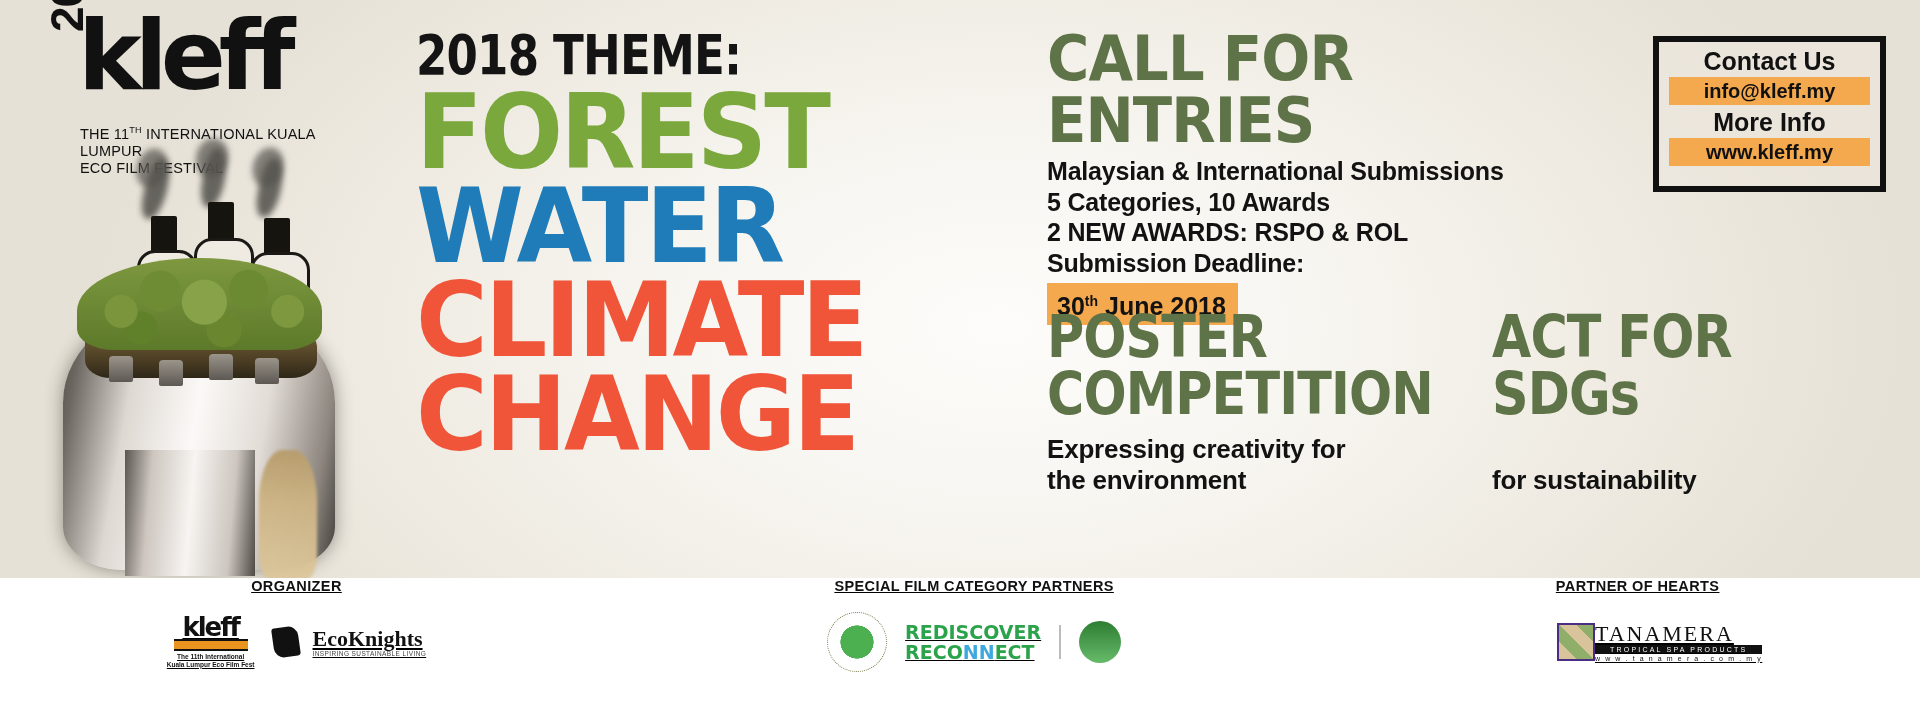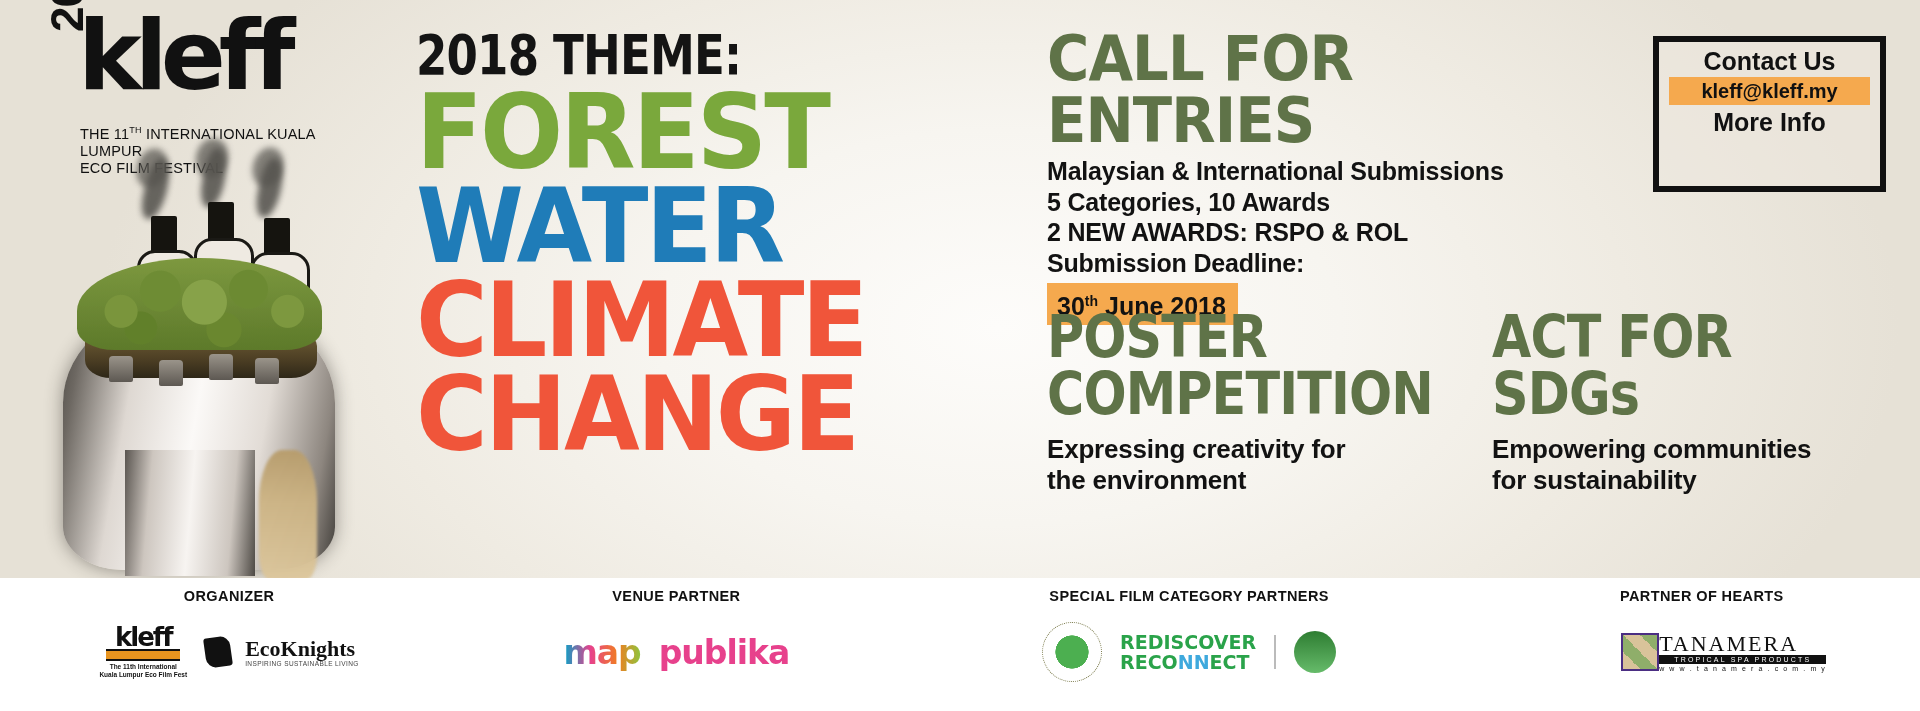--- a/index.html
+++ b/index.html
@@ -153,21 +153,21 @@
   .feat-sub{
     margin-top:12px;font-weight:bold;font-size:26px;line-height:31px;
     color:#121212;letter-spacing:-.2px;
   }
 
   
   #partners{
     position:absolute;left:0;top:578px;width:1920px;height:133px;background:#ffffff;
     display:flex;
   }
-  .pcol{flex:1;display:flex;flex-direction:column;align-items:center;padding-top:10px;}
+  .pcol{flex:1;display:flex;flex-direction:column;align-items:center;padding-top:0;text-decoration:underline;}
   .pcol.w-org{flex:1.05;}
   .pcol.w-special{flex:1.35;}
   .plabel{
     font-weight:bold;font-size:14.5px;letter-spacing:.4px;color:#111;
     text-transform:uppercase;white-space:nowrap;
   }
   .plogos{margin-top:22px;display:flex;align-items:center;gap:18px;height:52px;}
 
   
   .lg-kleff{display:flex;flex-direction:column;align-items:center;}
@@ -251,38 +251,39 @@
         <div class="cfe-line">Malaysian &amp; International Submissions</div>
         <div class="cfe-line">5 Categories, 10 Awards</div>
         <div class="cfe-line">2 NEW AWARDS: RSPO &amp; ROL</div>
         <div class="cfe-line">Submission Deadline:</div>
       </div>
       <div class="deadline"><span>30</span><sup>th</sup><span> June 2018</span></div>
     </div>
 
     <div class="contact">
       <div class="contact-h">Contact Us</div>
-      <div class="contact-pill">kleff@kleff.my</div>
+      <div class="contact-pill">info@kleff.my</div>
       <div class="contact-h">More Info</div>
+      <div class="contact-pill">www.kleff.my</div>
     </div>
 
     <div class="feat left">
       <div class="feat-title">POSTER</div>
       <div class="feat-title">COMPETITION</div>
       <div class="feat-sub">
         <span>Expressing creativity for</span><br>
         <span>the environment</span>
       </div>
     </div>
 
     <div class="feat right">
       <div class="feat-title">ACT FOR</div>
       <div class="feat-title">SDGs</div>
       <div class="feat-sub">
-        <span>Empowering communities</span><br>
+        <br>
         <span>for sustainability</span>
       </div>
     </div>
 
   </div>
 
   <div id="partners">
 
     <div class="pcol w-org">
       <div class="plabel">ORGANIZER</div>
@@ -298,27 +299,20 @@
         <div class="lg-ek">
           <div class="shield"></div>
           <div>
             <div class="ektxt">EcoKnights</div>
             <div class="eksub">INSPIRING SUSTAINABLE LIVING</div>
           </div>
         </div>
       </div>
     </div>
 
-    <div class="pcol">
-      <div class="plabel">VENUE PARTNER</div>
-      <div class="plogos">
-        <div class="lg-map">map</div>
-        <div class="lg-publika">publika</div>
-      </div>
-    </div>
 
 
     <div class="pcol w-special">
       <div class="plabel">SPECIAL  FILM CATEGORY PARTNERS</div>
       <div class="plogos">
         <div class="lg-rspo"></div>
         <div class="lg-rr">
           <div>REDISCOVER</div>
           <div><span>RECO</span><span class="nn">NN</span><span>ECT</span></div>
         </div>

